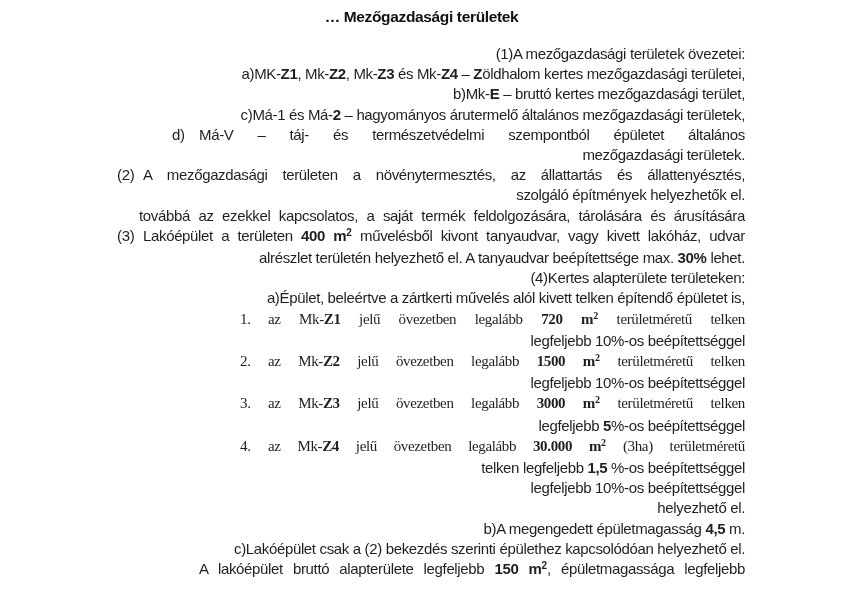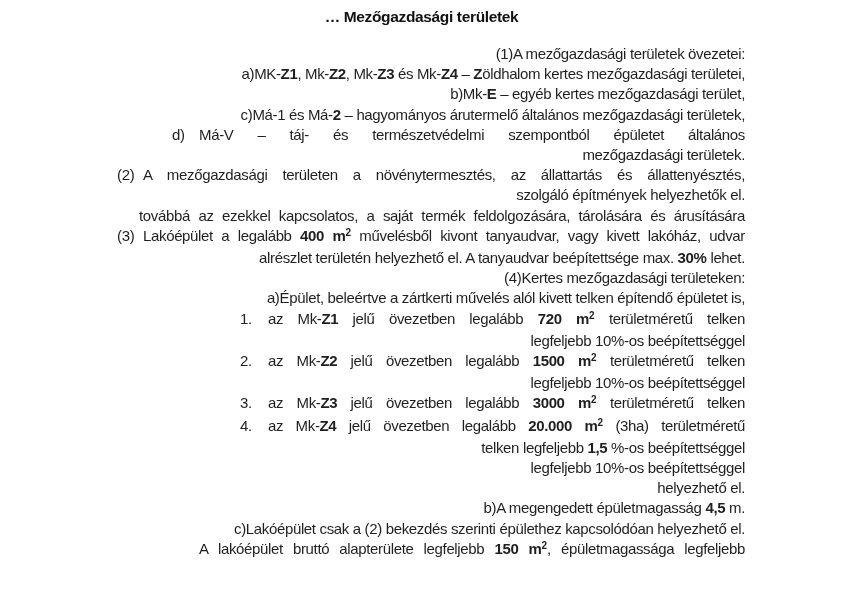--- a/index.html
+++ b/index.html
@@ -46,57 +46,58 @@
     display: inline-block;
     text-indent: 0;
   }
   
   .t-para     { padding-left: 26px;  text-indent: -26px; }
   .t-para     .marker { width: 26px; }
   .t-paratext { padding-left: 22px; }
   .t-item     { padding-left: 82px;  text-indent: -27px; }
   .t-item     .marker { width: 27px; }
   .t-itemtext { padding-left: 82px; }
-  .t-num      { padding-left: 151px; text-indent: -28px; }
+  .t-num      { padding-left: 151px; text-indent: -28px; font-family: Liberation Serif, serif; }
   .t-num      .marker { width: 28px; }
   .t-numtext  { padding-left: 143px; }
   .t-cont     { padding-left: 121px; }
   .bold { font-weight: bold; }
   .sup {
     position: relative;
     top: -5px;
     font-size: 10px;
     letter-spacing: 0;
   }
 </style>
 </head>
 <body>
 
 <div class="page">
   <div class="title">… Mezőgazdasági területek</div>
   <div class="doc">
       <div class="line t-para"><span class="marker">(1)</span><span>A mezőgazdasági területek övezetei:</span></div>
       <div class="line t-item nowrap"><span class="marker">a)</span><span>MK-</span><span class="bold">Z1</span><span>, Mk-</span><span class="bold">Z2</span><span>, Mk-</span><span class="bold">Z3</span><span> és Mk-</span><span class="bold">Z4</span><span> – </span><span class="bold">Z</span><span>öldhalom kertes mezőgazdasági területei,</span></div>
-      <div class="line t-item"><span class="marker">b)</span><span>Mk-</span><span class="bold">E</span><span> – egyéb kertes mezőgazdasági terület,</span></div>
+      <div class="line t-item"><span class="marker">b)</span><span>Mk-</span><span class="bold">E</span><span> – bruttó kertes mezőgazdasági terület,</span></div>
       <div class="line t-item"><span class="marker">c)</span><span>Má-1 és Má-</span><span class="bold">2</span><span> – hagyományos árutermelő általános mezőgazdasági területek,</span></div>
       <div class="line t-item just"><span class="marker">d)</span><span>Má-V – táj- és természetvédelmi szempontból épületet általános</span></div>
       <div class="line t-itemtext"><span>mezőgazdasági területek.</span></div>
       <div class="line t-para just"><span class="marker">(2)</span><span>A mezőgazdasági területen a növénytermesztés, az állattartás és állattenyésztés,</span></div>
       <div class="line t-paratext"><span>szolgáló építmények helyezhetők el.</span></div>
       <div class="line t-paratext just"><span>továbbá az ezekkel kapcsolatos, a saját termék feldolgozására, tárolására és árusítására</span></div>
-      <div class="line t-para just"><span class="marker">(3)</span><span>Lakóépület a legalább </span><span class="bold">400 m</span><span class="bold sup">2</span><span> művelésből kivont tanyaudvar, vagy kivett lakóház, udvar</span></div>
+      <div class="line t-para just"><span class="marker">(3)</span><span>Lakóépület a területen </span><span class="bold">400 m</span><span class="bold sup">2</span><span> művelésből kivont tanyaudvar, vagy kivett lakóház, udvar</span></div>
       <div class="line t-paratext"><span>alrészlet területén helyezhető el. A tanyaudvar beépítettsége max. </span><span class="bold">30%</span><span> lehet.</span></div>
-      <div class="line t-para"><span class="marker">(4)</span><span>Kertes mezőgazdasági területeken:</span></div>
+      <div class="line t-para"><span class="marker">(4)</span><span>Kertes alapterülete területeken:</span></div>
       <div class="line t-item"><span class="marker">a)</span><span>Épület, beleértve a zártkerti művelés alól kivett telken építendő épületet is,</span></div>
       <div class="line t-num just"><span class="marker">1.</span><span>az Mk-</span><span class="bold">Z1</span><span> jelű övezetben legalább </span><span class="bold">720 m</span><span class="bold sup">2</span><span> területméretű telken</span></div>
       <div class="line t-numtext"><span>legfeljebb 10%-os beépítettséggel</span></div>
       <div class="line t-num just"><span class="marker">2.</span><span>az Mk-</span><span class="bold">Z2</span><span> jelű övezetben legalább </span><span class="bold">1500 m</span><span class="bold sup">2</span><span> területméretű telken</span></div>
       <div class="line t-numtext"><span>legfeljebb 10%-os beépítettséggel</span></div>
       <div class="line t-num just"><span class="marker">3.</span><span>az Mk-</span><span class="bold">Z3</span><span> jelű övezetben legalább </span><span class="bold">3000 m</span><span class="bold sup">2</span><span> területméretű telken</span></div>
-      <div class="line t-num just"><span class="marker">4.</span><span>az Mk-</span><span class="bold">Z4</span><span> jelű övezetben legalább </span><span class="bold">20.000 m</span><span class="bold sup">2</span><span> (3ha) területméretű</span></div>
+      <div class="line t-numtext"><span>legfeljebb </span><span class="bold">5</span><span>%-os beépítettséggel</span></div>
+      <div class="line t-num just"><span class="marker">4.</span><span>az Mk-</span><span class="bold">Z4</span><span> jelű övezetben legalább </span><span class="bold">30.000 m</span><span class="bold sup">2</span><span> (3ha) területméretű</span></div>
       <div class="line t-numtext"><span>telken legfeljebb </span><span class="bold">1,5</span><span> %-os beépítettséggel</span></div>
       <div class="line t-numtext"><span>legfeljebb 10%-os beépítettséggel</span></div>
       <div class="line t-cont"><span>helyezhető el.</span></div>
       <div class="line t-item"><span class="marker">b)</span><span>A megengedett épületmagasság </span><span class="bold">4,5</span><span> m.</span></div>
       <div class="line t-item"><span class="marker">c)</span><span>Lakóépület csak a (2) bekezdés szerinti épülethez kapcsolódóan helyezhető el.</span></div>
       <div class="line t-itemtext just"><span>A lakóépület bruttó alapterülete legfeljebb </span><span class="bold">150 m</span><span class="bold sup">2</span><span>, épületmagassága legfeljebb</span></div>
     </div>
 </div>
 
 </body></html>

